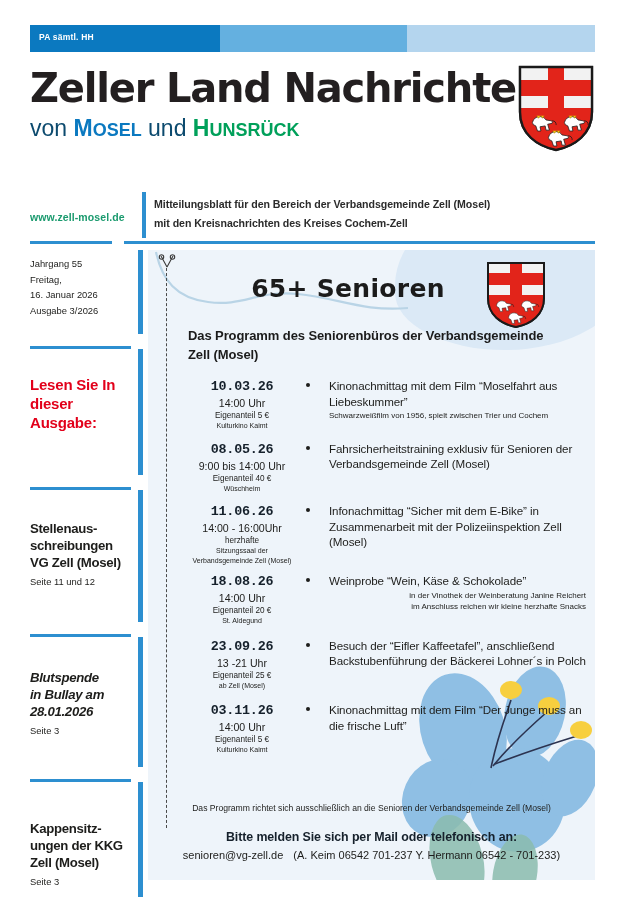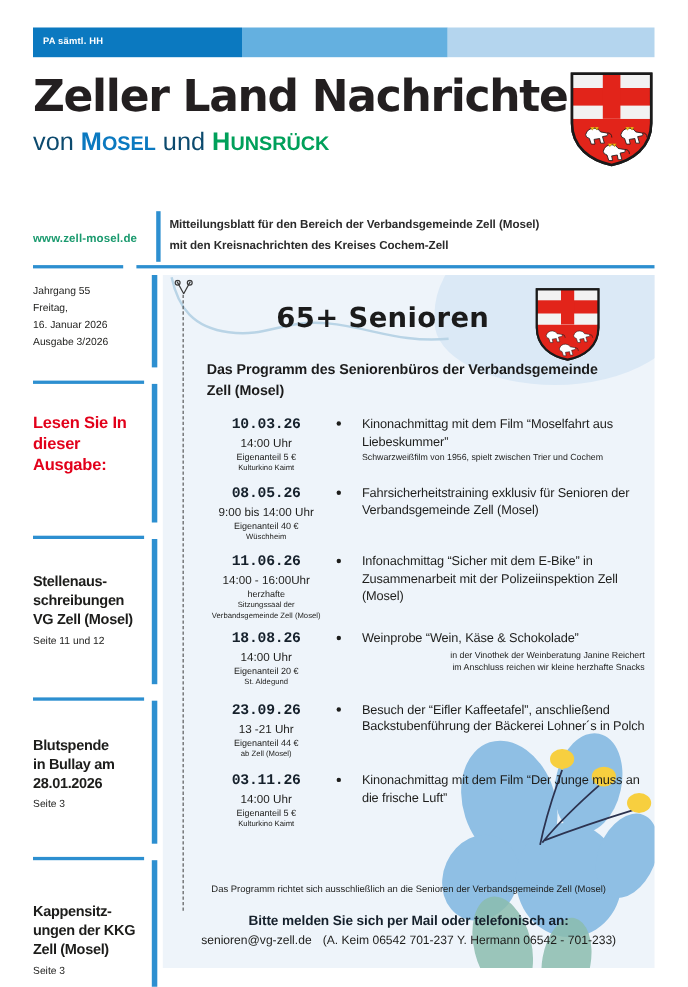--- a/index.html
+++ b/index.html
@@ -214,21 +214,21 @@
       <div class="sb-head" style="white-space:pre-line;">Stellenaus-
 schreibungen
 VG Zell (Mosel)</div>
       <div class="sb-page">Seite 11 und 12</div>
     </div>
 
     <div class="sb-rule"></div>
 
     <div class="sb-block" style="height:130px;padding-top:32px;">
       <div class="sb-vline" style="height:130px;"></div>
-      <div class="sb-head" style="white-space:pre-line;">Blutspende
+      <div class="sb-head" style="white-space:pre-line;font-style:italic;">Blutspende
 in Bullay am
 28.01.2026</div>
       <div class="sb-page">Seite 3</div>
     </div>
 
     <div class="sb-rule"></div>
 
     <div class="sb-block" style="height:118px;padding-top:38px;">
       <div class="sb-vline" style="height:118px;"></div>
       <div class="sb-head" style="white-space:pre-line;">Kappensitz-
@@ -363,21 +363,21 @@
             <div class="ev-text">Weinprobe “Wein, Käse &amp; Schokolade”</div>
             <div class="ev-note" style="white-space:pre-line;text-align:right;">in der Vinothek der Weinberatung Janine Reichert
 im Anschluss reichen wir kleine herzhafte Snacks</div>
           </div>
         </div>
 
         <div class="event" style="margin-bottom:12px;">
           <div class="ev-left">
             <div class="ev-date">23.09.26</div>
             <div class="ev-time">13 -21 Uhr</div>
-            <div class="ev-fee">Eigenanteil 44 €</div>
+            <div class="ev-fee">Eigenanteil 25 €</div>
             <div class="ev-place" style="white-space:pre-line;">ab Zell (Mosel)</div>
           </div>
           <div class="ev-right">
             <div class="ev-bullet"></div>
             <div class="ev-text">Besuch der “Eifler Kaffeetafel”, anschließend Backstubenführung der Bäckerei Lohner´s in Polch</div>
             <div class="ev-note" style="white-space:pre-line;"></div>
           </div>
         </div>
 
         <div class="event">

